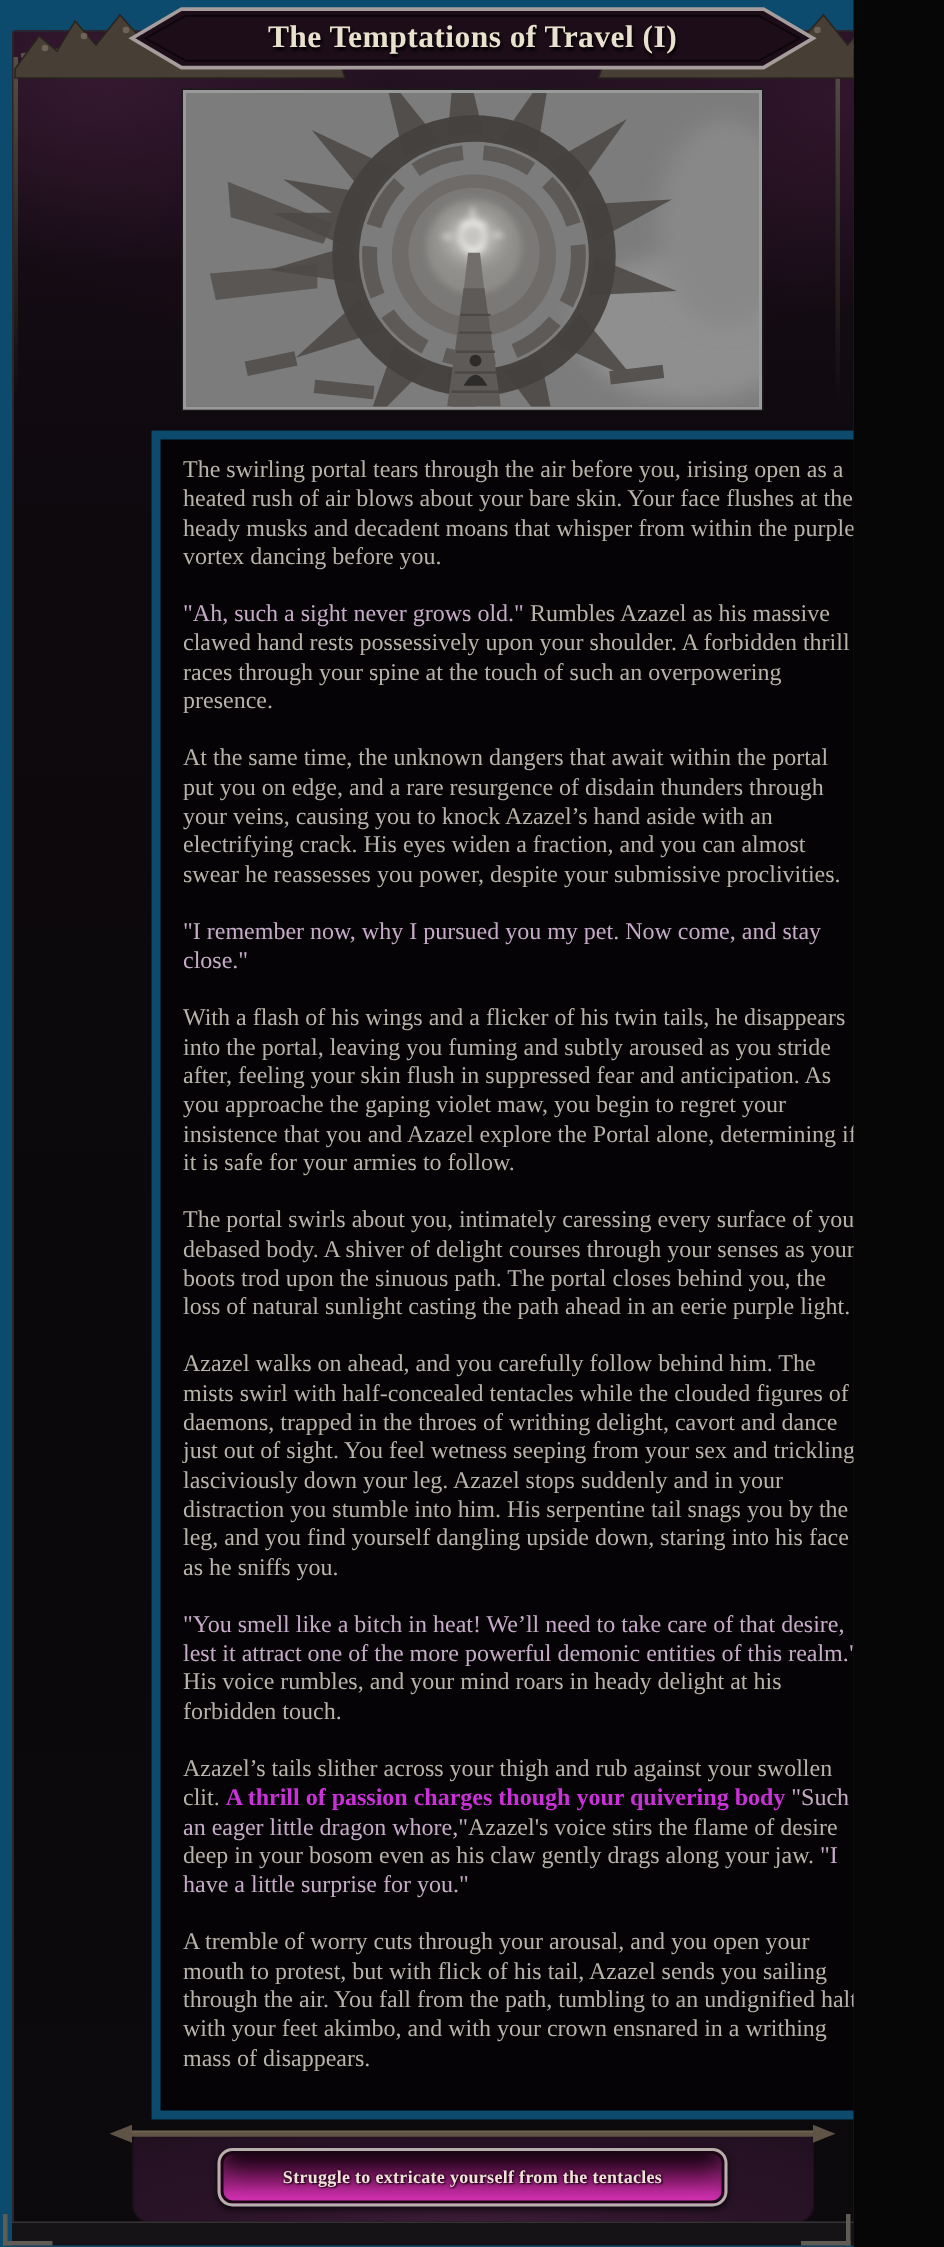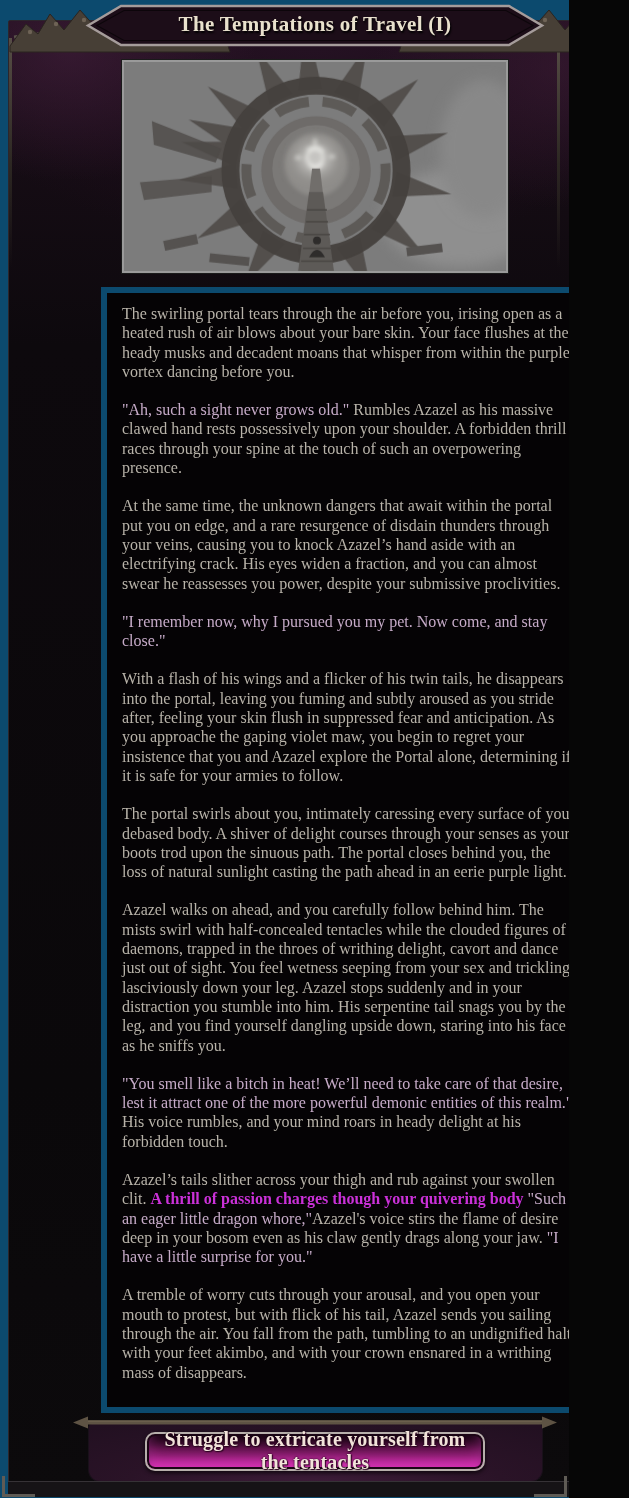--- a/index.html
+++ b/index.html
@@ -42,21 +42,21 @@
   .divider{position:absolute;left:72px;top:1415px;width:486px;height:15px;z-index:3;}
   .footer-panel{position:absolute;left:88px;top:1424px;width:453px;height:57px;z-index:2;
     border-radius:4px 4px 12px 12px;border:1px solid #19101a;border-top:none;
     background:radial-gradient(ellipse 75% 130% at 50% 105%, #3c1c38 0%, #2a1327 55%, #221021 100%);}
   .choice-button{position:absolute;left:145px;top:1432px;width:340px;height:39px;z-index:4;
     border:2px solid #b7afab;border-radius:10px;cursor:pointer;box-sizing:border-box;
     background:linear-gradient(180deg,#2d0823 0%,#4c0f3b 32%,#7a1560 62%,#a81c87 82%,#c621a0 100%);
     box-shadow:inset 0 0 0 2px #1c0515, inset 0 -11px 16px rgba(235,70,205,.5),
                inset 0 7px 9px rgba(0,0,0,.55), 0 2px 4px rgba(0,0,0,.7);
     display:flex;align-items:center;justify-content:center;}
-  .choice-button span{color:#f2e3da;font-family:"Liberation Serif", serif;font-size:20px;
+  .choice-button span{color:#f2e3da;font-family:"Liberation Serif", serif;font-size:12px;
     font-weight:bold;letter-spacing:.2px;text-shadow:1px 1px 1px #2c0220, 0 0 2px #000;
     padding-bottom:1px;}
   
   .bottom-bar{position:absolute;left:8px;top:1481px;width:612px;height:15px;z-index:3;
     background:#161316;border-top:1px solid #363236;}
   .corner{position:absolute;top:1476px;width:30px;height:18px;z-index:4;}
   .corner.l{left:2px;border-left:3px solid #5f5b55;border-bottom:3px solid #5f5b55;}
   .corner.r{right:2px;border-right:3px solid #5f5b55;border-bottom:3px solid #5f5b55;}
 </style>
 </head>

